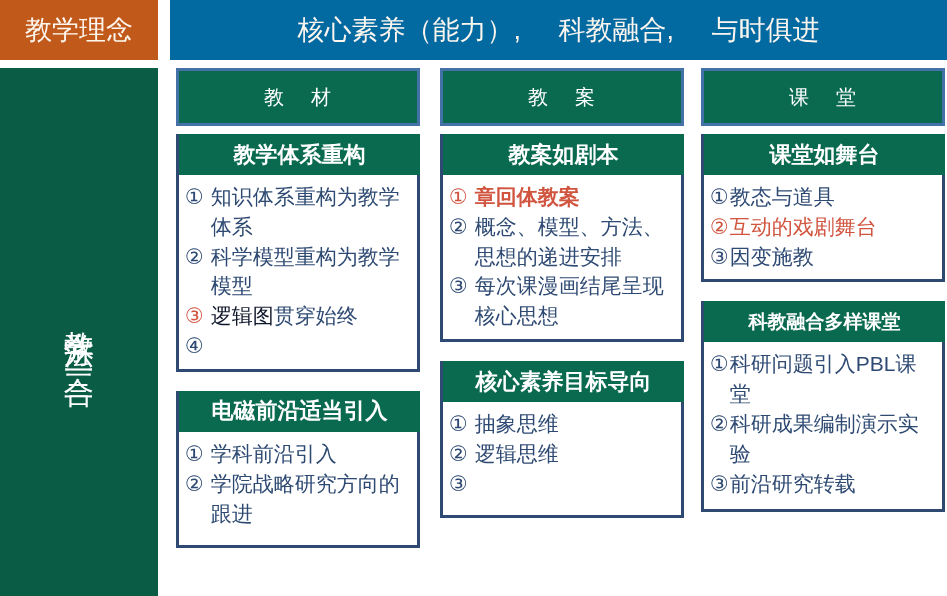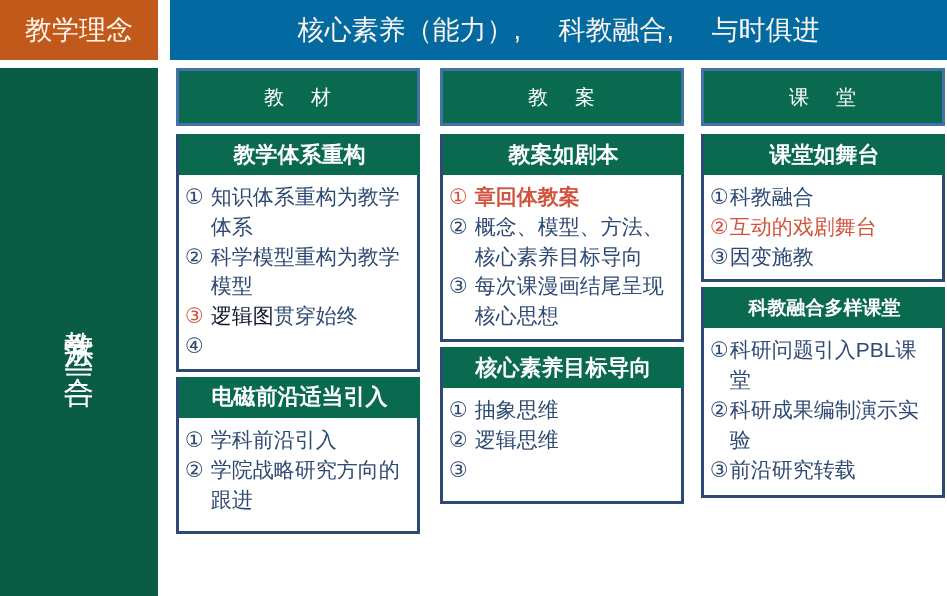--- a/index.html
+++ b/index.html
@@ -50,21 +50,21 @@
 
   .col-head {
     height: 58px; background: #0a6a4f; border: 3px solid #4472a8;
     display: flex; align-items: center; justify-content: center;
     margin-bottom: 8px;
   }
   .col-head span {
     color: #ffffff; font-size: 20px; white-space: pre; letter-spacing: 1px;
   }
 
-  .panel { margin-bottom: 5px; }
+  .panel { margin-bottom: 19px; }
   .band {
     background: #0a6a4f;
     height: 41px;
     display: flex; align-items: center; justify-content: center;
     border-left: 3px solid #2e4a73;
   }
   .band span {
     color: #ffffff; font-size: 22px; font-weight: 700; letter-spacing: 0px;
   }
   .band.thin span { font-size: 19px; }
@@ -168,21 +168,21 @@
         <span>教案如剧本</span>
       </div>
       <div class="body">
         <ul class="items">
           <li class="red">
             <span class="num">①</span>
             <span class="txt" style="font-weight:700;">章回体教案</span>
           </li>
           <li>
             <span class="num">②</span>
-            <span class="txt">概念、模型、方法、核心素养目标导向</span>
+            <span class="txt">概念、模型、方法、思想的递进安排</span>
           </li>
           <li>
             <span class="num">③</span>
             <span class="txt">每次课漫画结尾呈现核心思想</span>
           </li>
         </ul>
       </div>
     </div>
 
     <div class="panel">
@@ -213,21 +213,21 @@
     </div>
 
     <div class="panel">
       <div class="band">
         <span>课堂如舞台</span>
       </div>
       <div class="body">
         <ul class="items tight">
           <li>
             <span class="num">①</span>
-            <span class="txt">科教融合</span>
+            <span class="txt">教态与道具</span>
           </li>
           <li class="red">
             <span class="num">②</span>
             <span class="txt">互动的戏剧舞台</span>
           </li>
           <li>
             <span class="num">③</span>
             <span class="txt">因变施教</span>
           </li>
         </ul>

